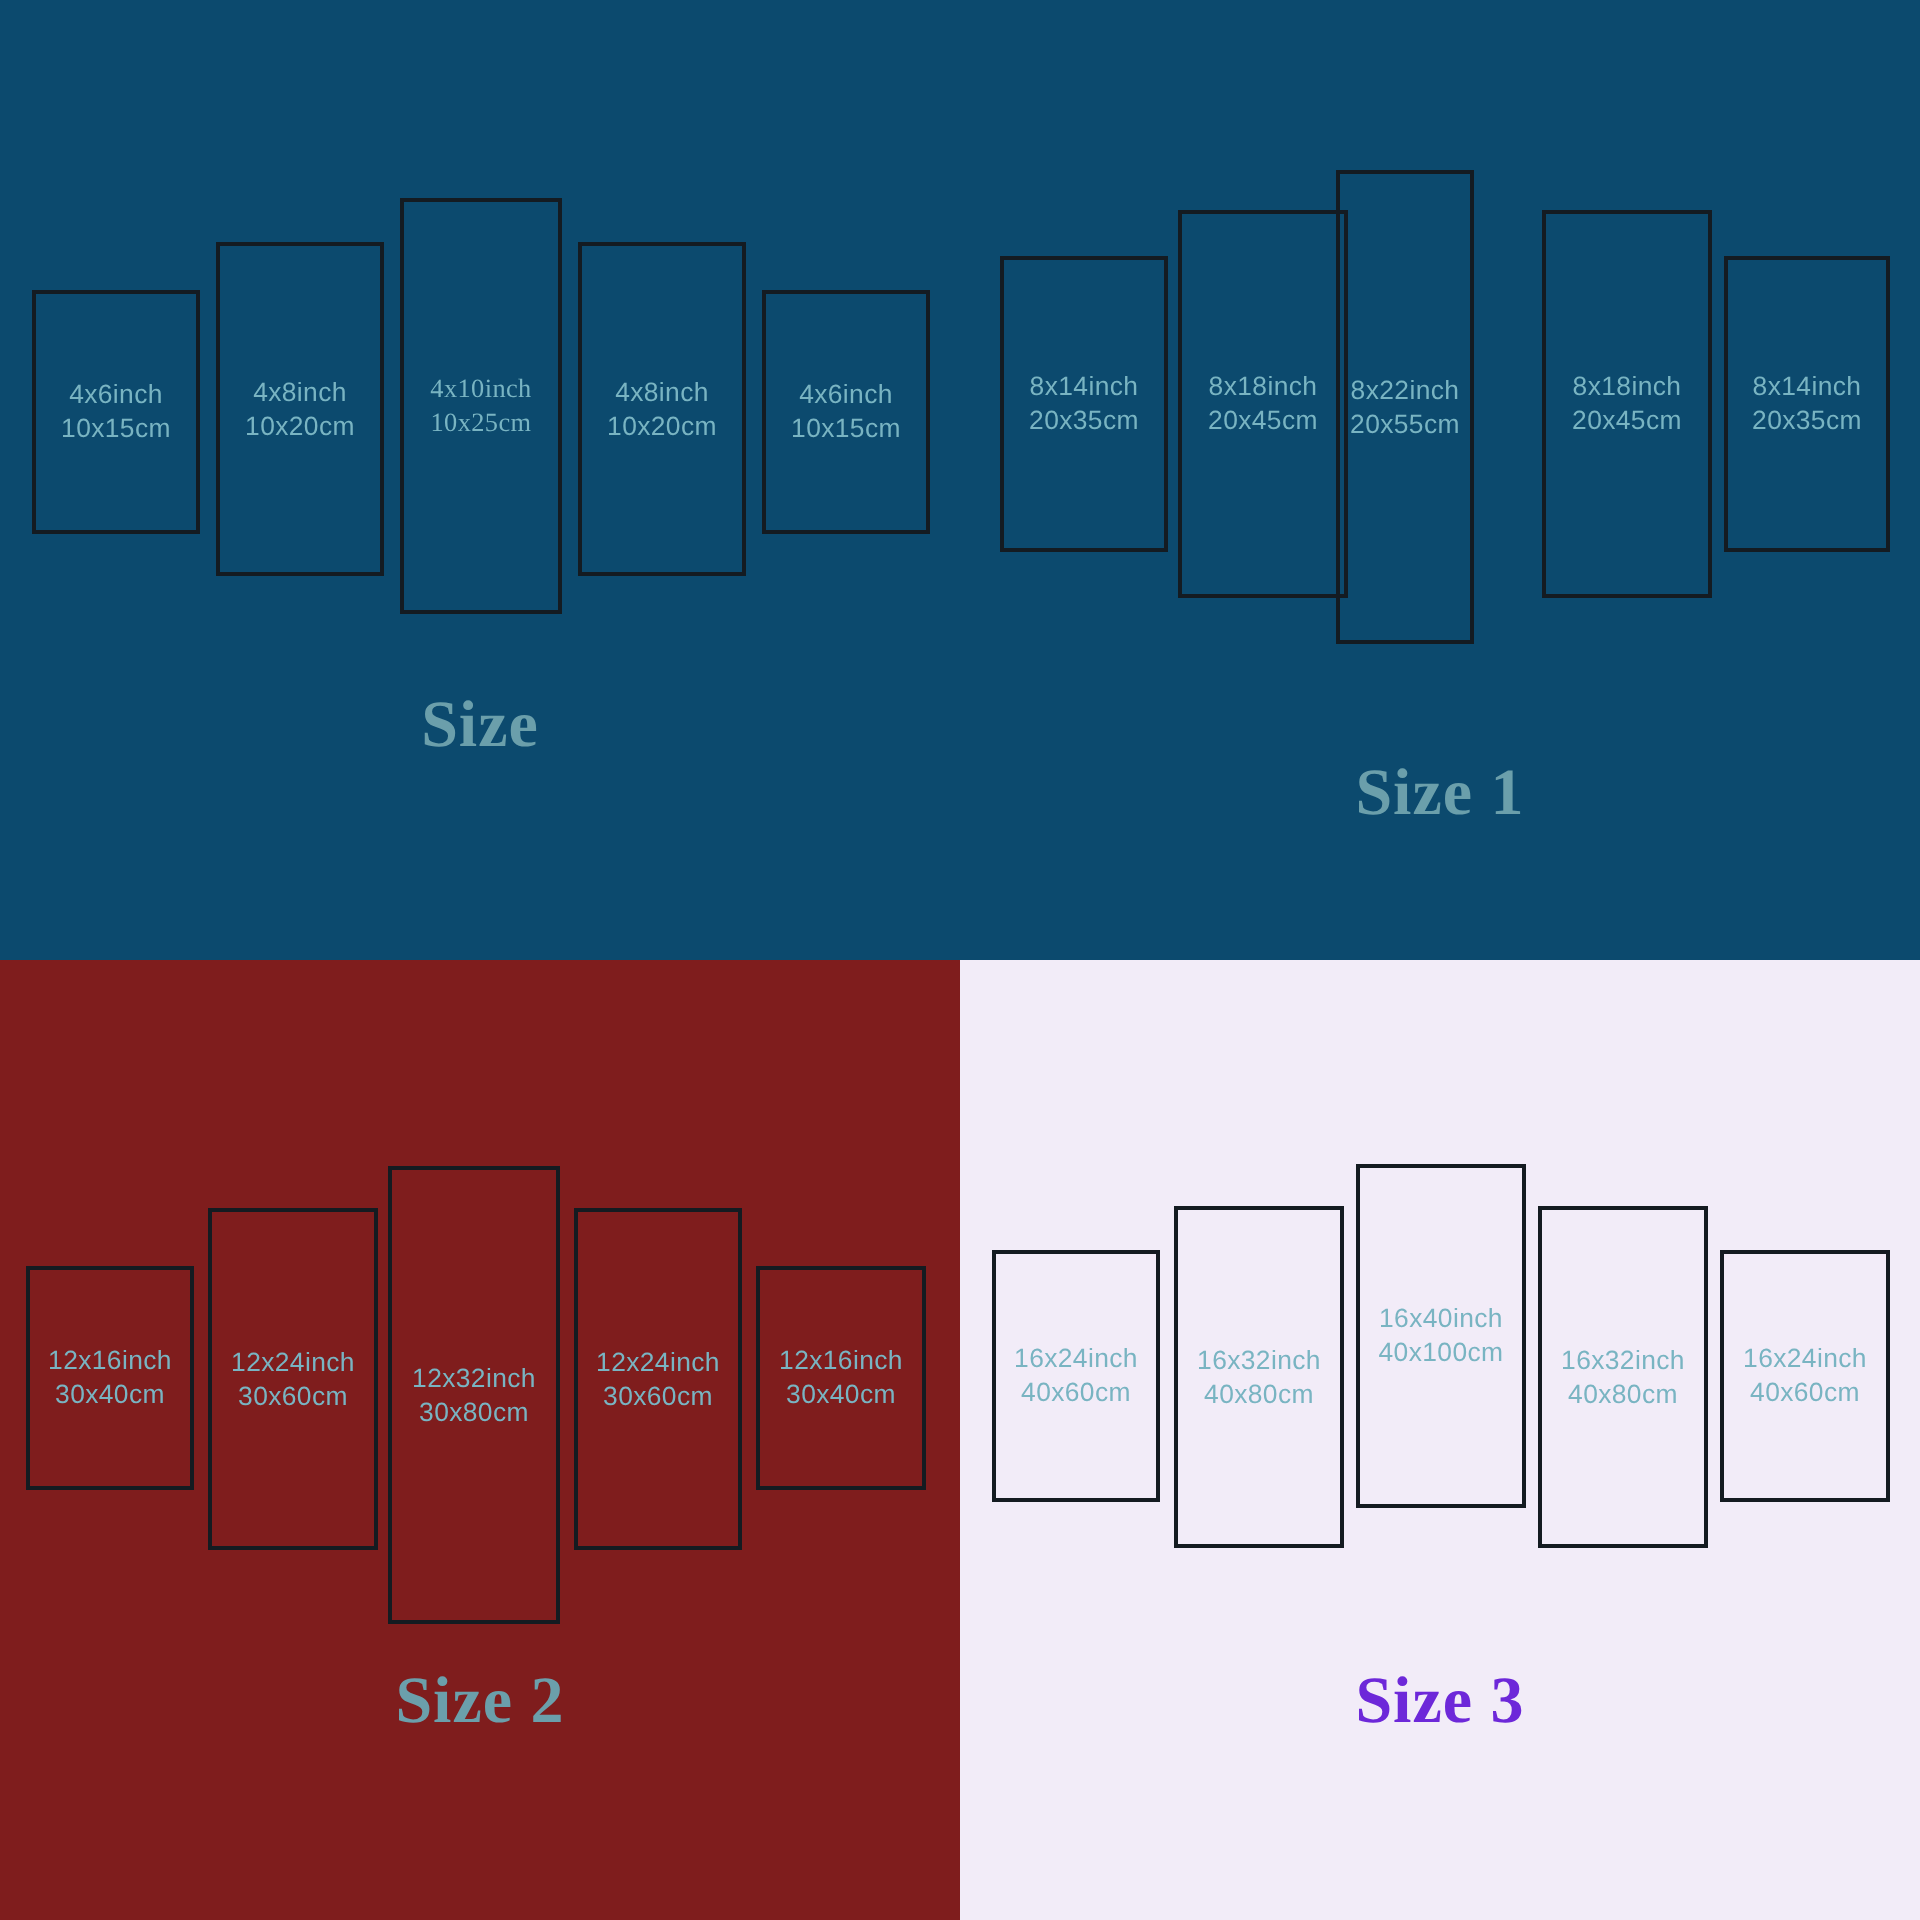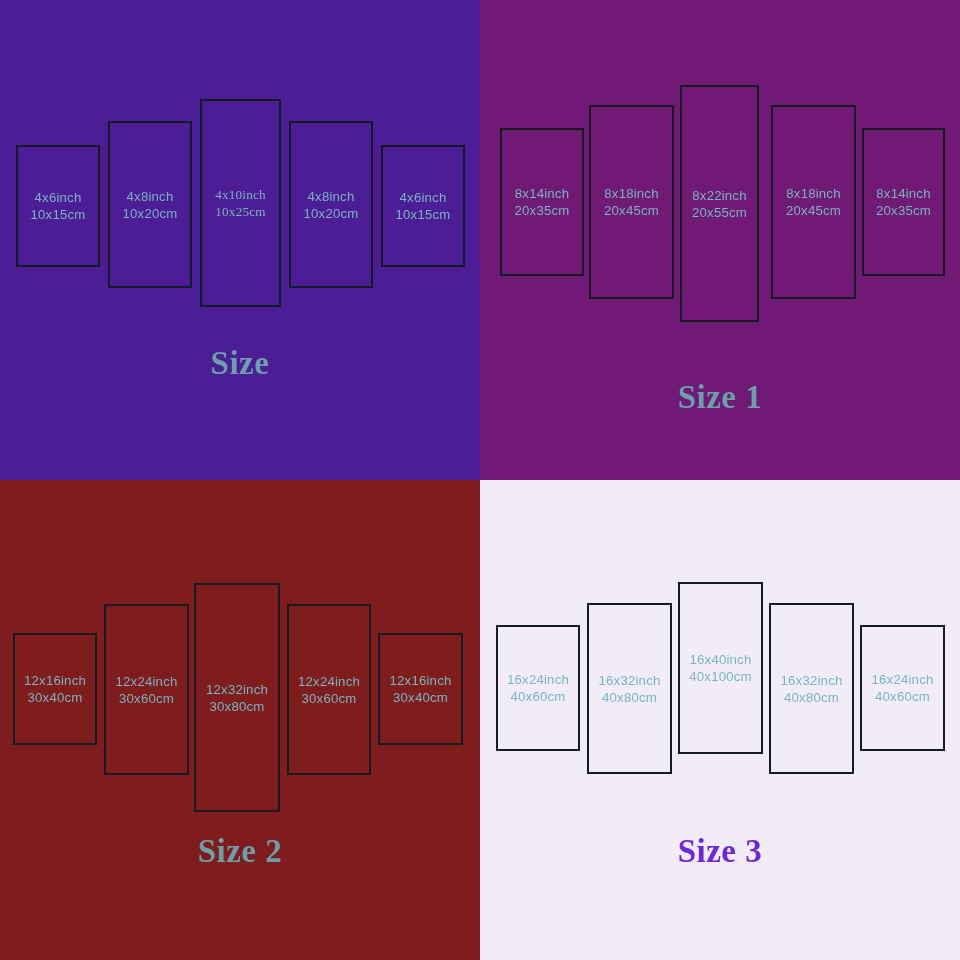--- a/index.html
+++ b/index.html
@@ -70,21 +70,21 @@
     font-size: 33px;
     color: #6b9fab;
     letter-spacing: 0.5px;
   }
 </style>
 </head>
 <body>
 
 <div class="grid">
 
-  <div class="quadrant" style="background: #4c1d95;">
+  <div class="quadrant" style="background: #0c4a6e;">
     <div class="stage">
         <div class="panel" style="left: 16px; top: 145px; width: 84px; height: 122px; border-color: rgb(20, 27, 33);">
           <div class="panel-label" style="color: rgb(121, 180, 194);">
             <span class="ln">4x6inch</span>
             <span class="ln">10x15cm</span>
           </div>
         </div>
         <div class="panel" style="left: 108px; top: 121px; width: 84px; height: 167px; border-color: rgb(20, 27, 33);">
           <div class="panel-label" style="color: rgb(121, 180, 194);">
             <span class="ln">4x8inch</span>
@@ -106,35 +106,35 @@
         <div class="panel" style="left: 381px; top: 145px; width: 84px; height: 122px; border-color: rgb(20, 27, 33);">
           <div class="panel-label" style="color: rgb(121, 180, 194);">
             <span class="ln">4x6inch</span>
             <span class="ln">10x15cm</span>
           </div>
         </div>
       </div>
     <div class="q-title" style="top: 345px; color: rgb(107, 159, 171);">Size</div>
   </div>
 
-  <div class="quadrant" style="background: #701a75;">
+  <div class="quadrant" style="background: #0c4a6e;">
     <div class="stage">
         <div class="panel" style="left: 20px; top: 128px; width: 84px; height: 148px; border-color: rgb(20, 27, 33);">
           <div class="panel-label" style="color: rgb(121, 180, 194);">
             <span class="ln">8x14inch</span>
             <span class="ln">20x35cm</span>
           </div>
         </div>
         <div class="panel" style="left: 109px; top: 105px; width: 85px; height: 194px; border-color: rgb(20, 27, 33);">
           <div class="panel-label" style="color: rgb(121, 180, 194);">
             <span class="ln">8x18inch</span>
             <span class="ln">20x45cm</span>
           </div>
         </div>
-        <div class="panel" style="left: 200px; top: 85px; width: 79px; height: 237px; border-color: rgb(20, 27, 33);">
+        <div class="panel" style="left: 188px; top: 85px; width: 69px; height: 237px; border-color: rgb(20, 27, 33);">
           <div class="panel-label" style="color: rgb(121, 180, 194);">
             <span class="ln">8x22inch</span>
             <span class="ln">20x55cm</span>
           </div>
         </div>
         <div class="panel" style="left: 291px; top: 105px; width: 85px; height: 194px; border-color: rgb(20, 27, 33);">
           <div class="panel-label" style="color: rgb(121, 180, 194);">
             <span class="ln">8x18inch</span>
             <span class="ln">20x45cm</span>
           </div>

